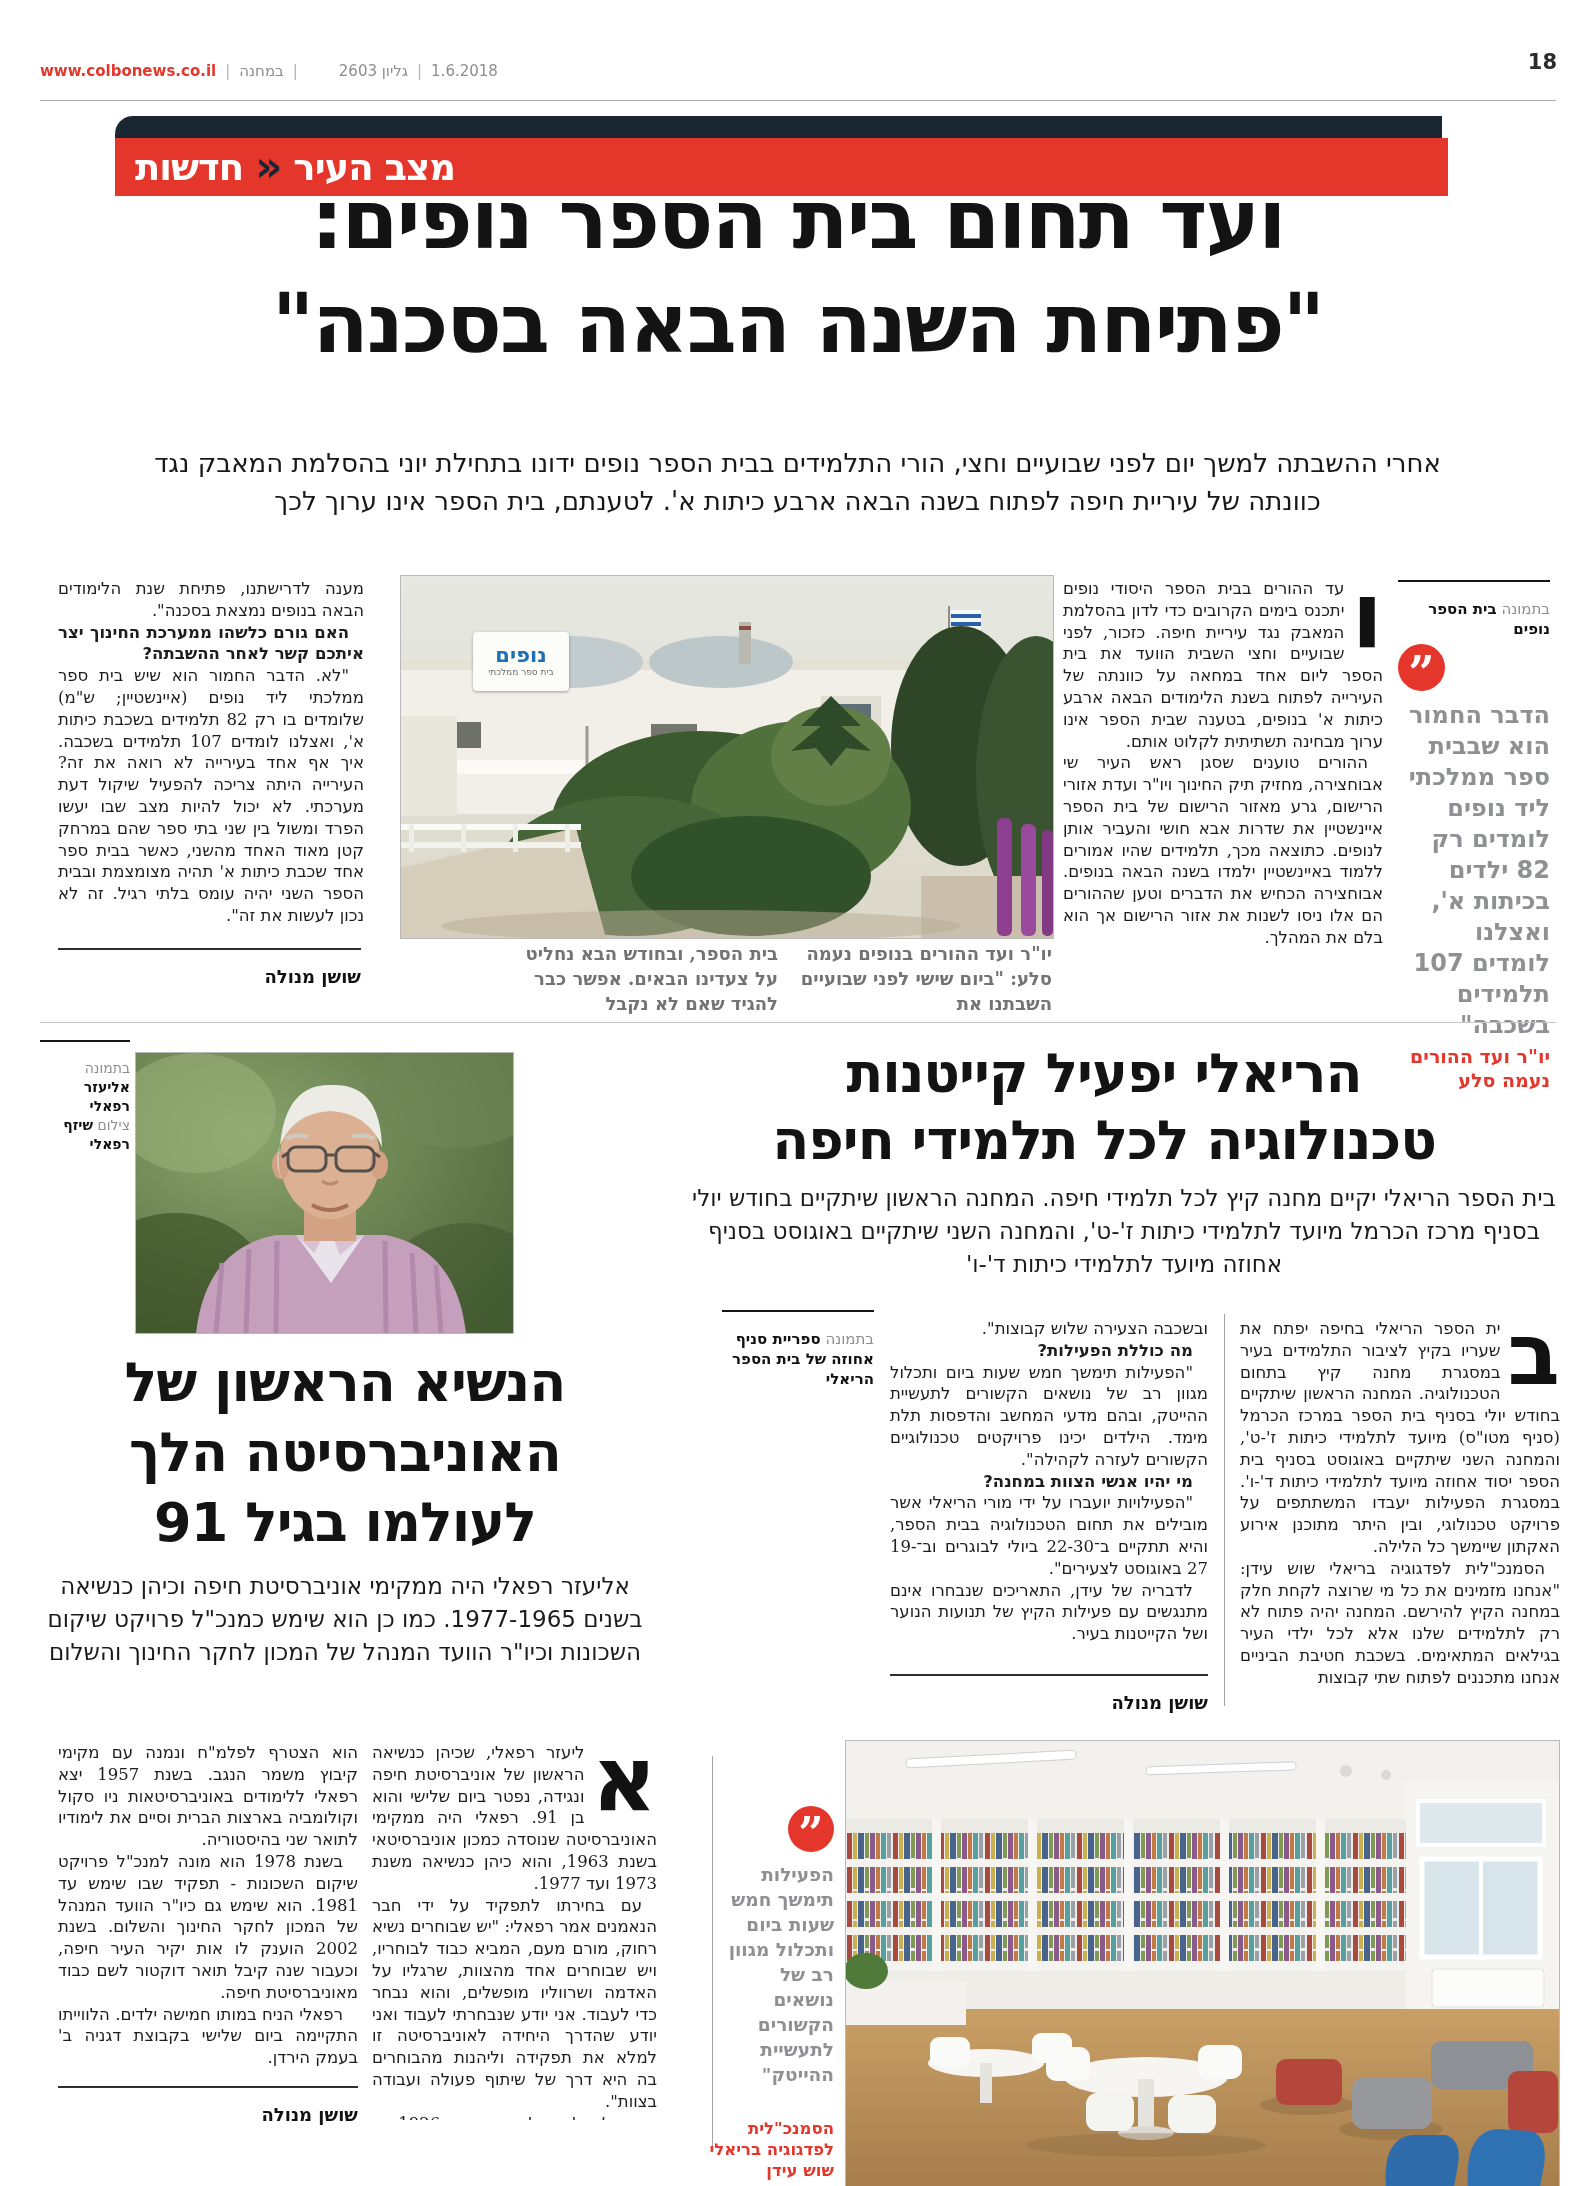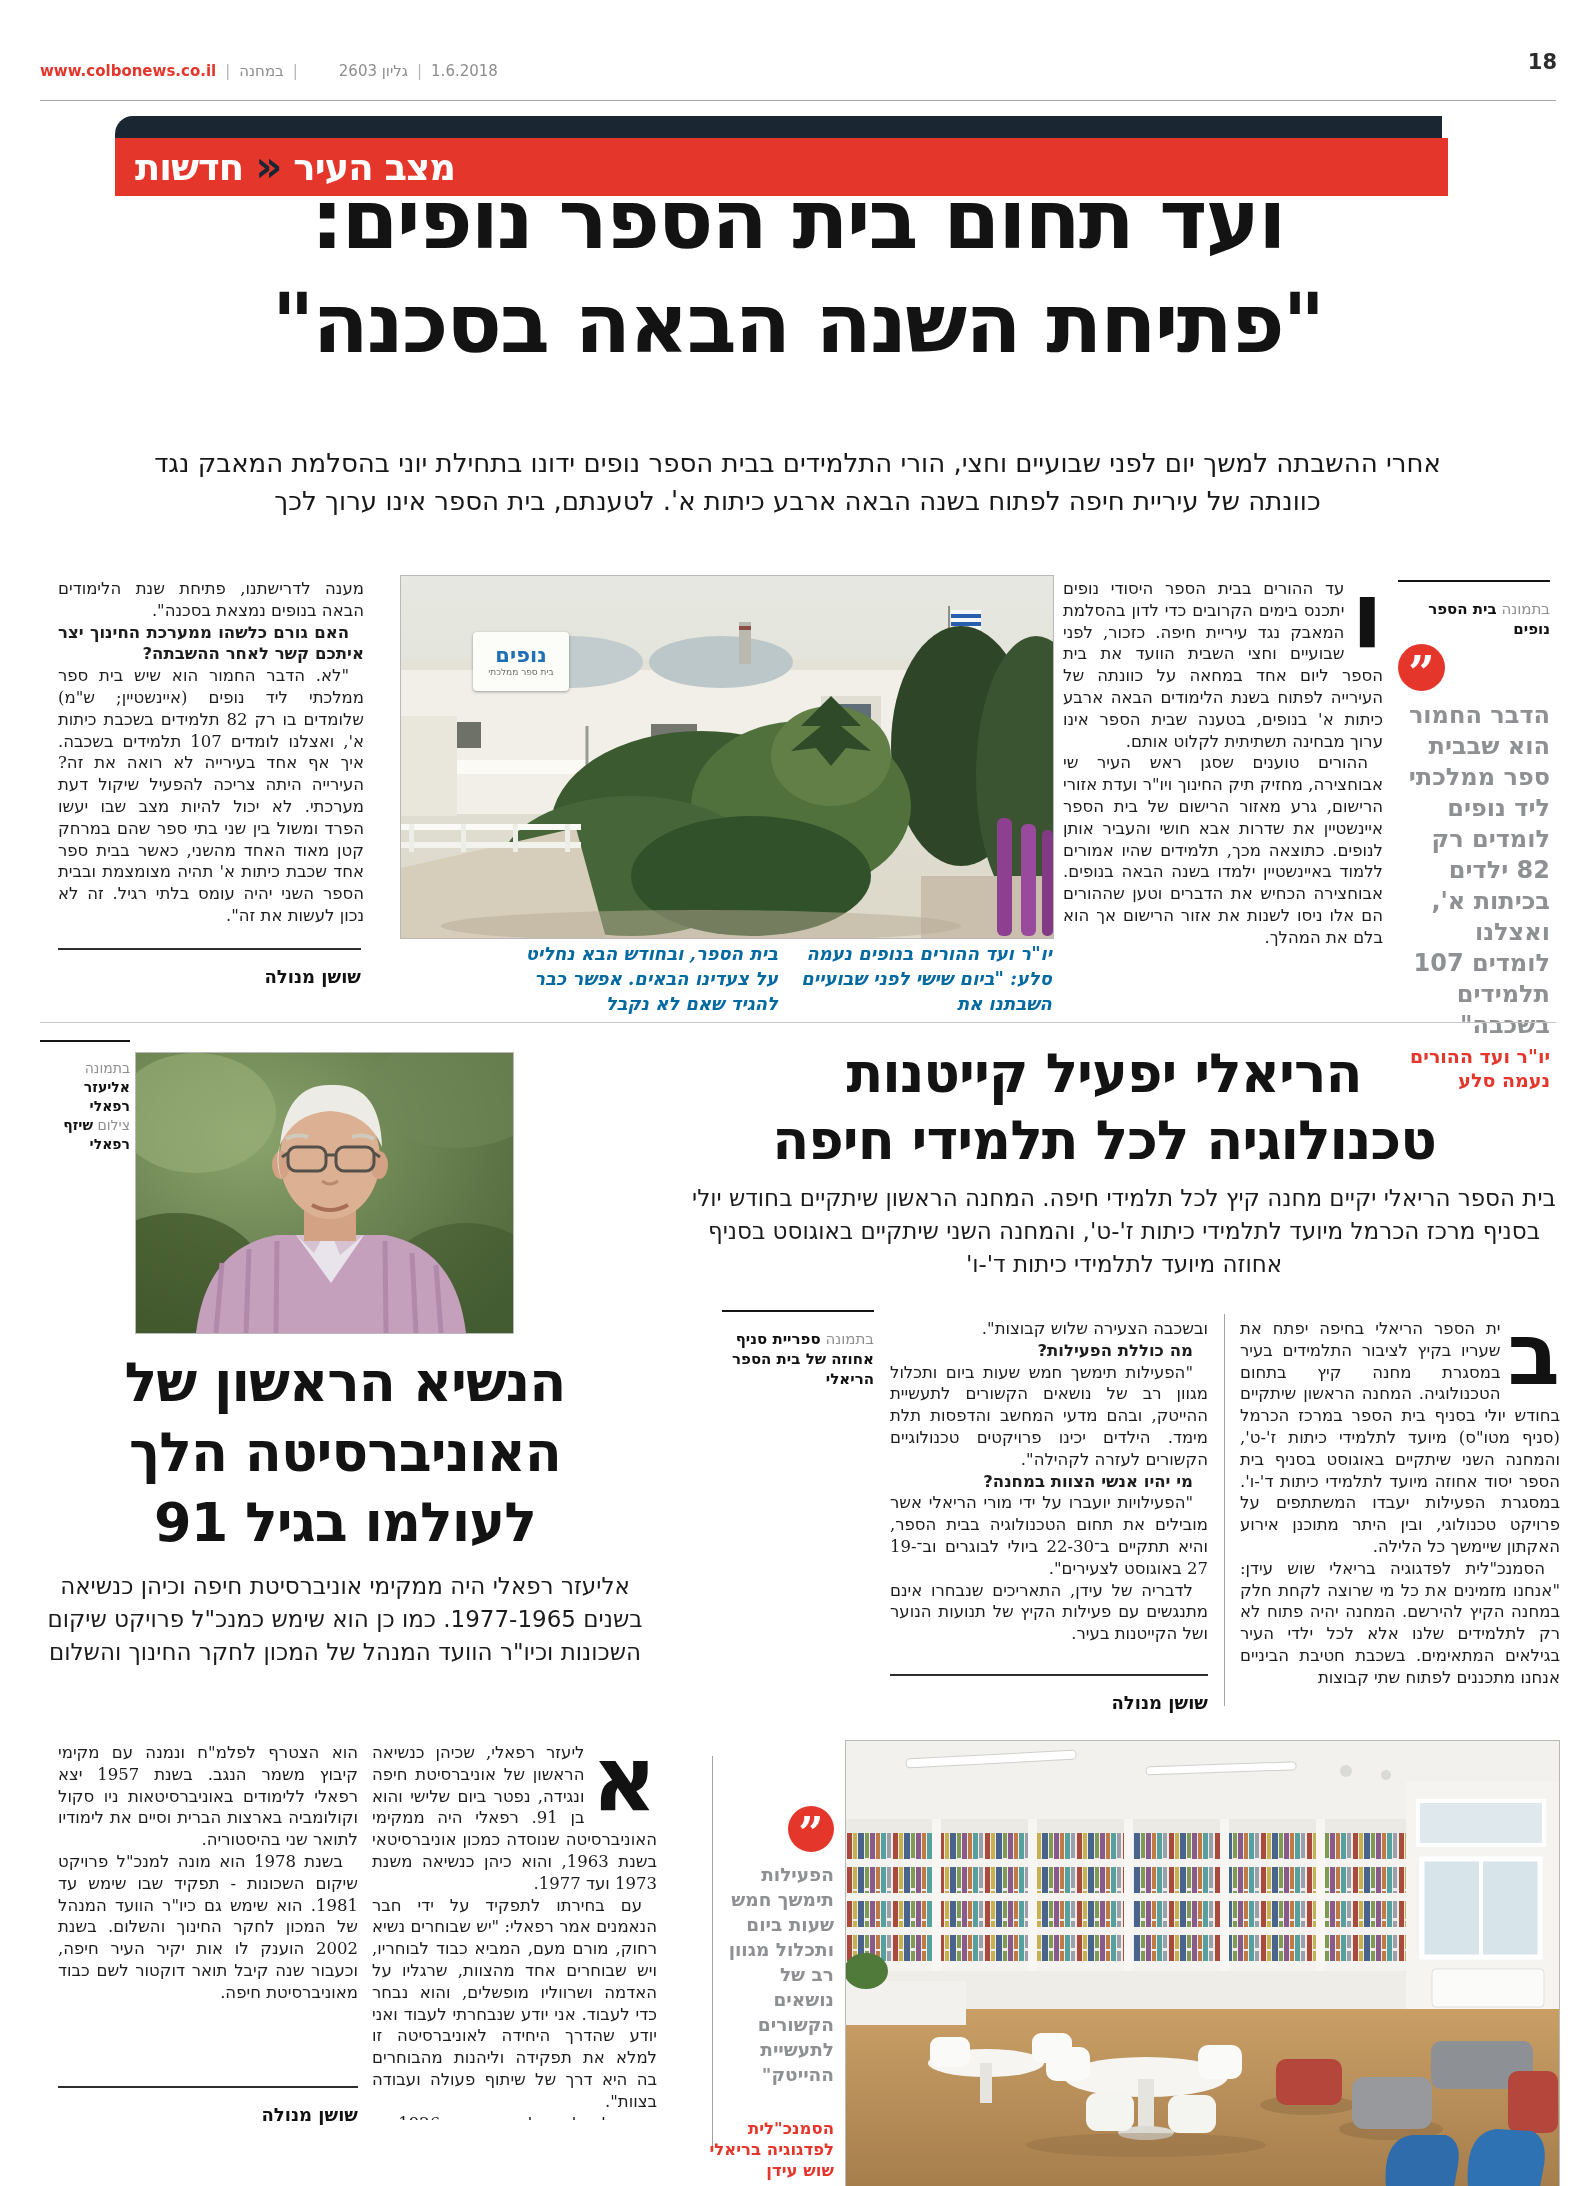--- a/index.html
+++ b/index.html
@@ -53,22 +53,22 @@
   .plabel .pre{color:#8f8f8f;}
   .plabel b{color:#111;}
 
   
   .qcircle{position:absolute;background:#e5362c;border-radius:50%;color:#fff;text-align:center;overflow:hidden;}
   .qcircle span{display:block;font-size:46px;font-weight:bold;line-height:58px;font-family:"DejaVu Serif",serif;}
   .pq{position:absolute;direction:rtl;text-align:right;font-weight:bold;color:#8f9093;overflow:hidden;}
   .pqattr{position:absolute;direction:rtl;text-align:right;font-weight:bold;color:#e5362c;}
 
   
-  .capcol{position:absolute;direction:rtl;text-align:right;font-weight:bold;font-size:18px;line-height:25px;color:#0369a1;
-          font-family:"DejaVu Serif","DejaVu Sans",serif;font-style:italic;}
+  .capcol{position:absolute;direction:rtl;text-align:right;font-weight:bold;font-size:18px;line-height:25px;color:#737373;
+          font-family:"DejaVu Serif","DejaVu Sans",serif;}
 
   .photo{position:absolute;overflow:hidden;border:1px solid #b9b9b9;background:#ddd;}
   .photo svg{display:block;}
   .sign{position:absolute;left:72px;top:56px;width:96px;height:48px;background:#fcfcf9;border-radius:4px;
         box-shadow:0 1px 3px rgba(0,0,0,.35);text-align:center;direction:rtl;padding-top:11px;}
   .sign .nm{font-weight:bold;font-size:21px;color:#1f6fb5;line-height:24px;display:block;}
   .sign .sm{font-size:9px;color:#6a6a6a;display:block;}
 </style>
 </head>
 <body>
@@ -266,20 +266,21 @@
   <div class="h2sub" style="left:40px;top:1570px;width:610px;">אליעזר רפאלי היה ממקימי אוניברסיטת חיפה וכיהן כנשיאה בשנים 1977-1965. כמו כן הוא שימש כמנכ"ל פרויקט שיקום השכונות וכיו"ר הוועד המנהל של המכון לחקר החינוך והשלום</div>
 
   <div class="col" style="left:372px;top:1742px;width:285px;height:378px;">
     <p><span class="dc dc3">א</span><span>ליעזר רפאלי, שכיהן כנשיאה הראשון של אוניברסיטת חיפה ונגידה, נפטר ביום שלישי והוא בן 91. רפאלי היה ממקימי האוניברסיטה שנוסדה כמכון אוניברסיטאי בשנת 1963, והוא כיהן כנשיאה משנת 1973 ועד 1977.</span></p>
     <p class="ind">עם בחירתו לתפקיד על ידי חבר הנאמנים אמר רפאלי: "יש שבוחרים נשיא רחוק, מורם מעם, המביא כבוד לבוחריו, ויש שבוחרים אחד מהצוות, שרגליו על האדמה ושרווליו מופשלים, והוא נבחר כדי לעבוד. אני יודע שנבחרתי לעבוד ואני יודע שהדרך היחידה לאוניברסיטה זו למלא את תפקידה וליהנות מהבוחרים בה היא דרך של שיתוף פעולה ועבודה בצוות".</p>
     <p class="ind">רפאלי נולד בתל אביב בשנת 1926.</p>
   </div>
   <div class="col" style="left:58px;top:1742px;width:300px;height:340px;">
     <p>הוא הצטרף לפלמ"ח ונמנה עם מקימי קיבוץ משמר הנגב. בשנת 1957 יצא רפאלי ללימודים באוניברסיטאות ניו סקול וקולומביה בארצות הברית וסיים את לימודיו לתואר שני בהיסטוריה.</p>
     <p class="ind">בשנת 1978 הוא מונה למנכ"ל פרויקט שיקום השכונות - תפקיד שבו שימש עד 1981. הוא שימש גם כיו"ר הוועד המנהל של המכון לחקר החינוך והשלום. בשנת 2002 הוענק לו אות יקיר העיר חיפה, וכעבור שנה קיבל תואר דוקטור לשם כבוד מאוניברסיטת חיפה.</p>
+    <p class="ind">רפאלי הניח במותו חמישה ילדים. הלווייתו התקיימה ביום שלישי בקבוצת דגניה ב' בעמק הירדן.</p>
   </div>
   <div class="byline" style="left:58px;top:2086px;width:300px;">
     <span>שושן מנולה</span>
   </div>
 
   <div class="vline" style="left:712px;top:1756px;height:396px;"></div>
   <div class="qcircle" style="left:788px;top:1806px;width:46px;height:46px;">
     <span style="font-size:44px;line-height:56px;">”</span>
   </div>
   <div class="pq" style="left:716px;top:1862px;width:118px;height:252px;font-size:18.5px;line-height:25px;">הפעילות תימשך חמש שעות ביום ותכלול מגוון רב של נושאים הקשורים לתעשיית ההייטק"</div>

